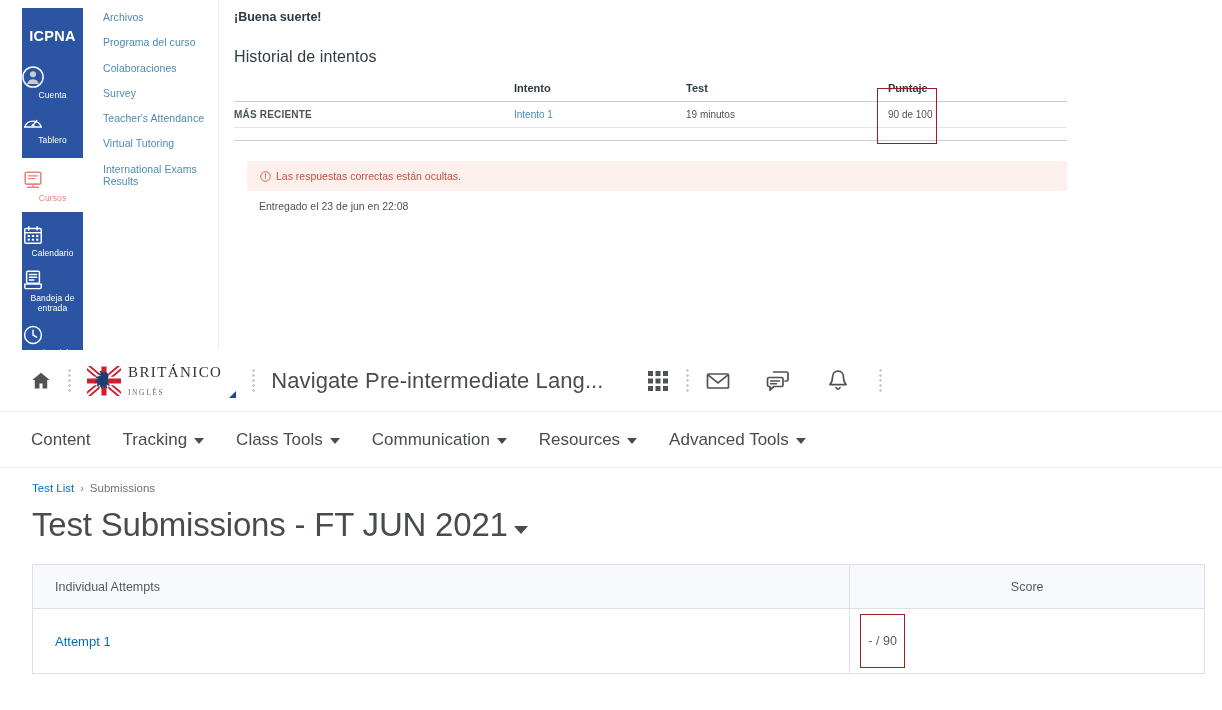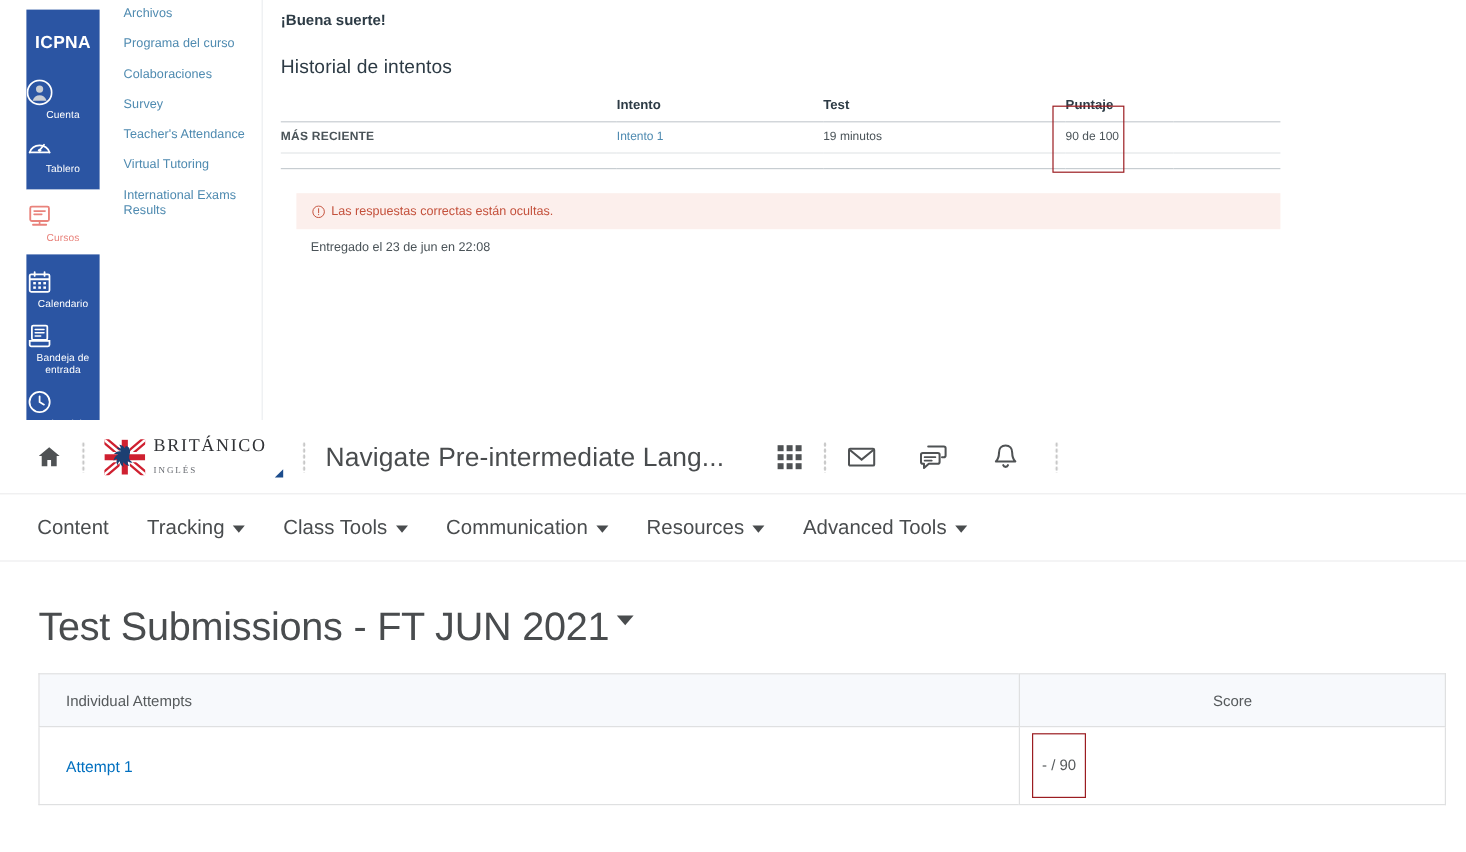--- a/index.html
+++ b/index.html
@@ -56,21 +56,21 @@
     margin-top: 2px;
     letter-spacing: .1px;
   }
   .rail-group.white .ri-label { color: #e9837c; }
   .rail-icon { width: 22px; height: 22px; display: block; }
   .rail-icon svg { width: 100%; height: 100%; display: block; }
 
   
   .course-nav {
     position: absolute;
-    left: 103px; top: 5px;
+    left: 103px; top: 11px;
     width: 112px;
   }
   .course-nav a {
     display: block;
     color: #4e8ab0;
     font-size: 10.5px;
     line-height: 12.5px;
     text-decoration: none;
     padding: 0 0 12.8px 0;
     letter-spacing: .05px;
@@ -259,22 +259,23 @@
     font-size: 11.5px;
     color: #6e7072;
     display: flex;
     align-items: center;
     gap: 6px;
   }
   .crumbs .c-link { color: #006fbf; text-decoration: none; cursor: pointer; }
   .crumbs .c-sep { color: #6e7072; font-size: 11px; }
   .d2l-title {
     display: flex;
+    align-items: center;
     gap: 6px;
-    margin-top: 21px;
+    margin-top: 12px;
   }
   .d2l-title h1 {
     font-size: 33px;
     font-weight: normal;
     color: #494c4e;
     letter-spacing: -.2px;
   }
   .title-caret {
     width: 0; height: 0;
     border-left: 7px solid transparent;
@@ -553,20 +554,25 @@
         <span>Resources</span>
         <span class="caret"></span>
       </span>
       <span class="menu-item">
         <span>Advanced Tools</span>
         <span class="caret"></span>
       </span>
     </div>
 
     <div class="d2l-main">
+      <div class="crumbs">
+        <a class="c-link">Test List</a>
+        <span class="c-sep">›</span>
+        <span>Submissions</span>
+      </div>
 
       <div class="d2l-title">
         <h1>Test Submissions - FT JUN 2021</h1>
         <span class="title-caret"></span>
       </div>
 
       <table class="sub-table">
         <thead>
           <tr>
             <th class="th-attempts">Individual Attempts</th>

